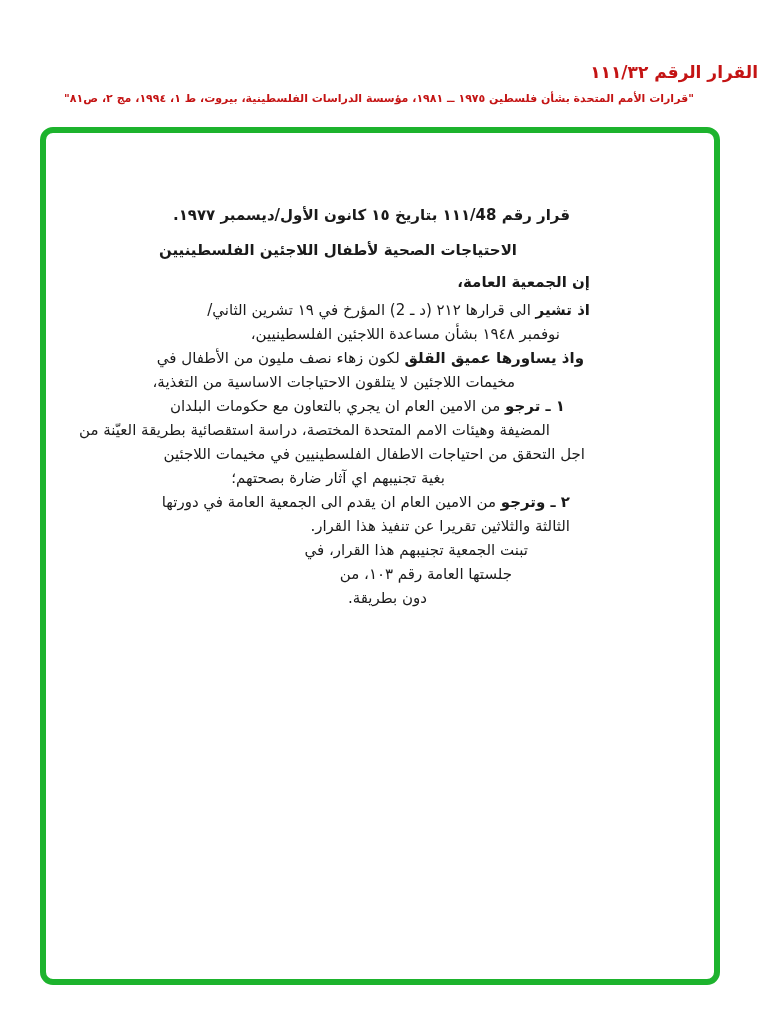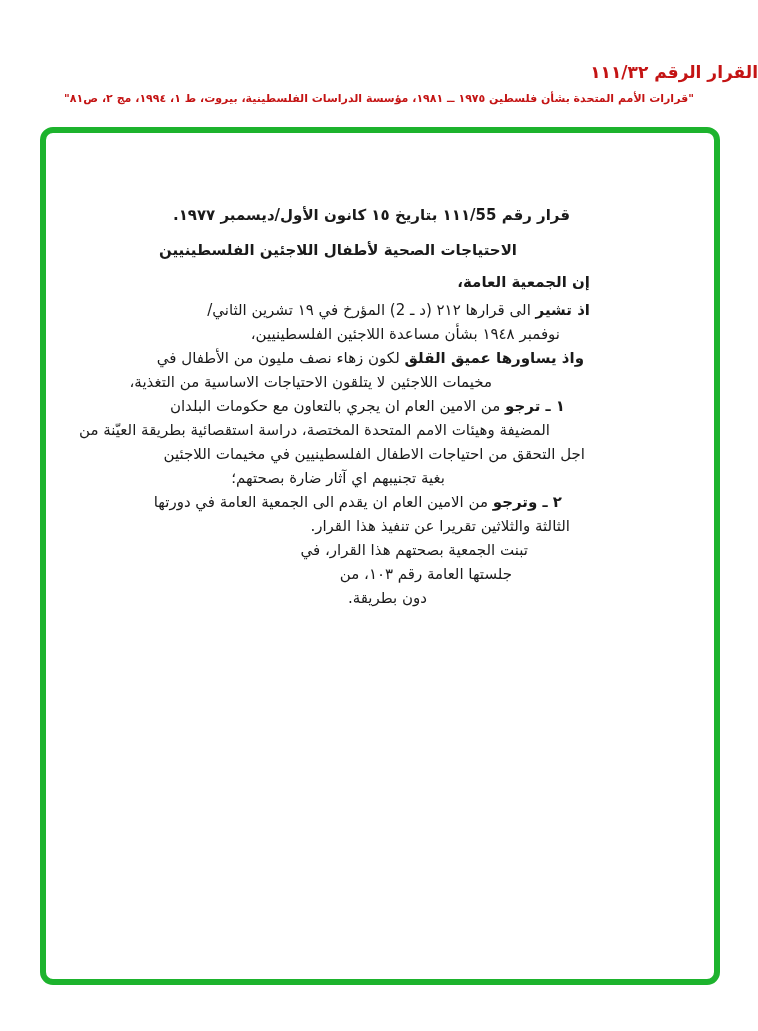--- a/index.html
+++ b/index.html
@@ -70,29 +70,29 @@
 </head>
 <body>
 
 <div class="page-title">القرار الرقم ١١١/٣٢</div>
 
 <div class="citation">"قرارات الأمم المتحدة بشأن فلسطين ١٩٧٥ ــ ١٩٨١، مؤسسة الدراسات الفلسطينية، بيروت، ط ١، ١٩٩٤، مج ٢، ص٨١"</div>
 
 <div class="frame"></div>
 
 <div class="doc-body">
-  <div class="line" style="margin-right:20px;margin-bottom:11px"><span class="b">قرار رقم ١١١/55 بتاريخ ١٥ كانون الأول/ديسمبر ١٩٧٧.</span><span></span></div>
+  <div class="line" style="margin-right:20px;margin-bottom:11px"><span class="b">قرار رقم ١١١/48 بتاريخ ١٥ كانون الأول/ديسمبر ١٩٧٧.</span><span></span></div>
   <div class="line" style="margin-right:73px;margin-bottom:8px"><span class="b">الاحتياجات الصحية لأطفال اللاجئين الفلسطينيين</span><span></span></div>
   <div class="line" style="margin-bottom:4px"><span class="b">إن الجمعية العامة،</span><span></span></div>
   <div class="line"><span class="b">اذ تشير</span><span> الى قرارها ٢١٢ (د ـ 2) المؤرخ في ١٩ تشرين الثاني/</span></div>
   <div class="line" style="margin-right:30px"><span class="b"></span><span>نوفمبر ١٩٤٨ بشأن مساعدة اللاجئين الفلسطينيين،</span></div>
   <div class="line" style="margin-right:6px"><span class="b">واذ يساورها عميق القلق</span><span> لكون زهاء نصف مليون من الأطفال في</span></div>
-  <div class="line" style="margin-right:98px"><span class="b"></span><span>مخيمات اللاجئين لا يتلقون الاحتياجات الاساسية من التغذية،</span></div>
+  <div class="line" style="margin-right:75px"><span class="b"></span><span>مخيمات اللاجئين لا يتلقون الاحتياجات الاساسية من التغذية،</span></div>
   <div class="line" style="margin-right:25px"><span class="b">١ ـ ترجو</span><span> من الامين العام ان يجري بالتعاون مع حكومات البلدان</span></div>
   <div class="line" style="margin-right:40px"><span class="b"></span><span>المضيفة وهيئات الامم المتحدة المختصة، دراسة استقصائية بطريقة العيّنة من</span></div>
   <div class="line" style="margin-right:5px"><span class="b"></span><span>اجل التحقق من احتياجات الاطفال الفلسطينيين في مخيمات اللاجئين</span></div>
   <div class="line" style="margin-right:145px"><span class="b"></span><span>بغية تجنيبهم اي آثار ضارة بصحتهم؛</span></div>
-  <div class="line" style="margin-right:28px"><span class="b">٢ ـ وترجو</span><span> من الامين العام ان يقدم الى الجمعية العامة في دورتها</span></div>
+  <div class="line" style="margin-right:20px"><span class="b">٢ ـ وترجو</span><span> من الامين العام ان يقدم الى الجمعية العامة في دورتها</span></div>
   <div class="line" style="margin-right:20px"><span class="b"></span><span>الثالثة والثلاثين تقريرا عن تنفيذ هذا القرار.</span></div>
-  <div class="line" style="margin-right:62px"><span class="b"></span><span>تبنت الجمعية بصحتهم هذا القرار، في</span></div>
+  <div class="line" style="margin-right:62px"><span class="b"></span><span>تبنت الجمعية تجنيبهم هذا القرار، في</span></div>
   <div class="line" style="margin-right:78px"><span class="b"></span><span>جلستها العامة رقم ١٠٣، من</span></div>
   <div class="line" style="margin-right:163px"><span class="b"></span><span>دون بطريقة.</span></div>
 </div>
 
 </body></html>

